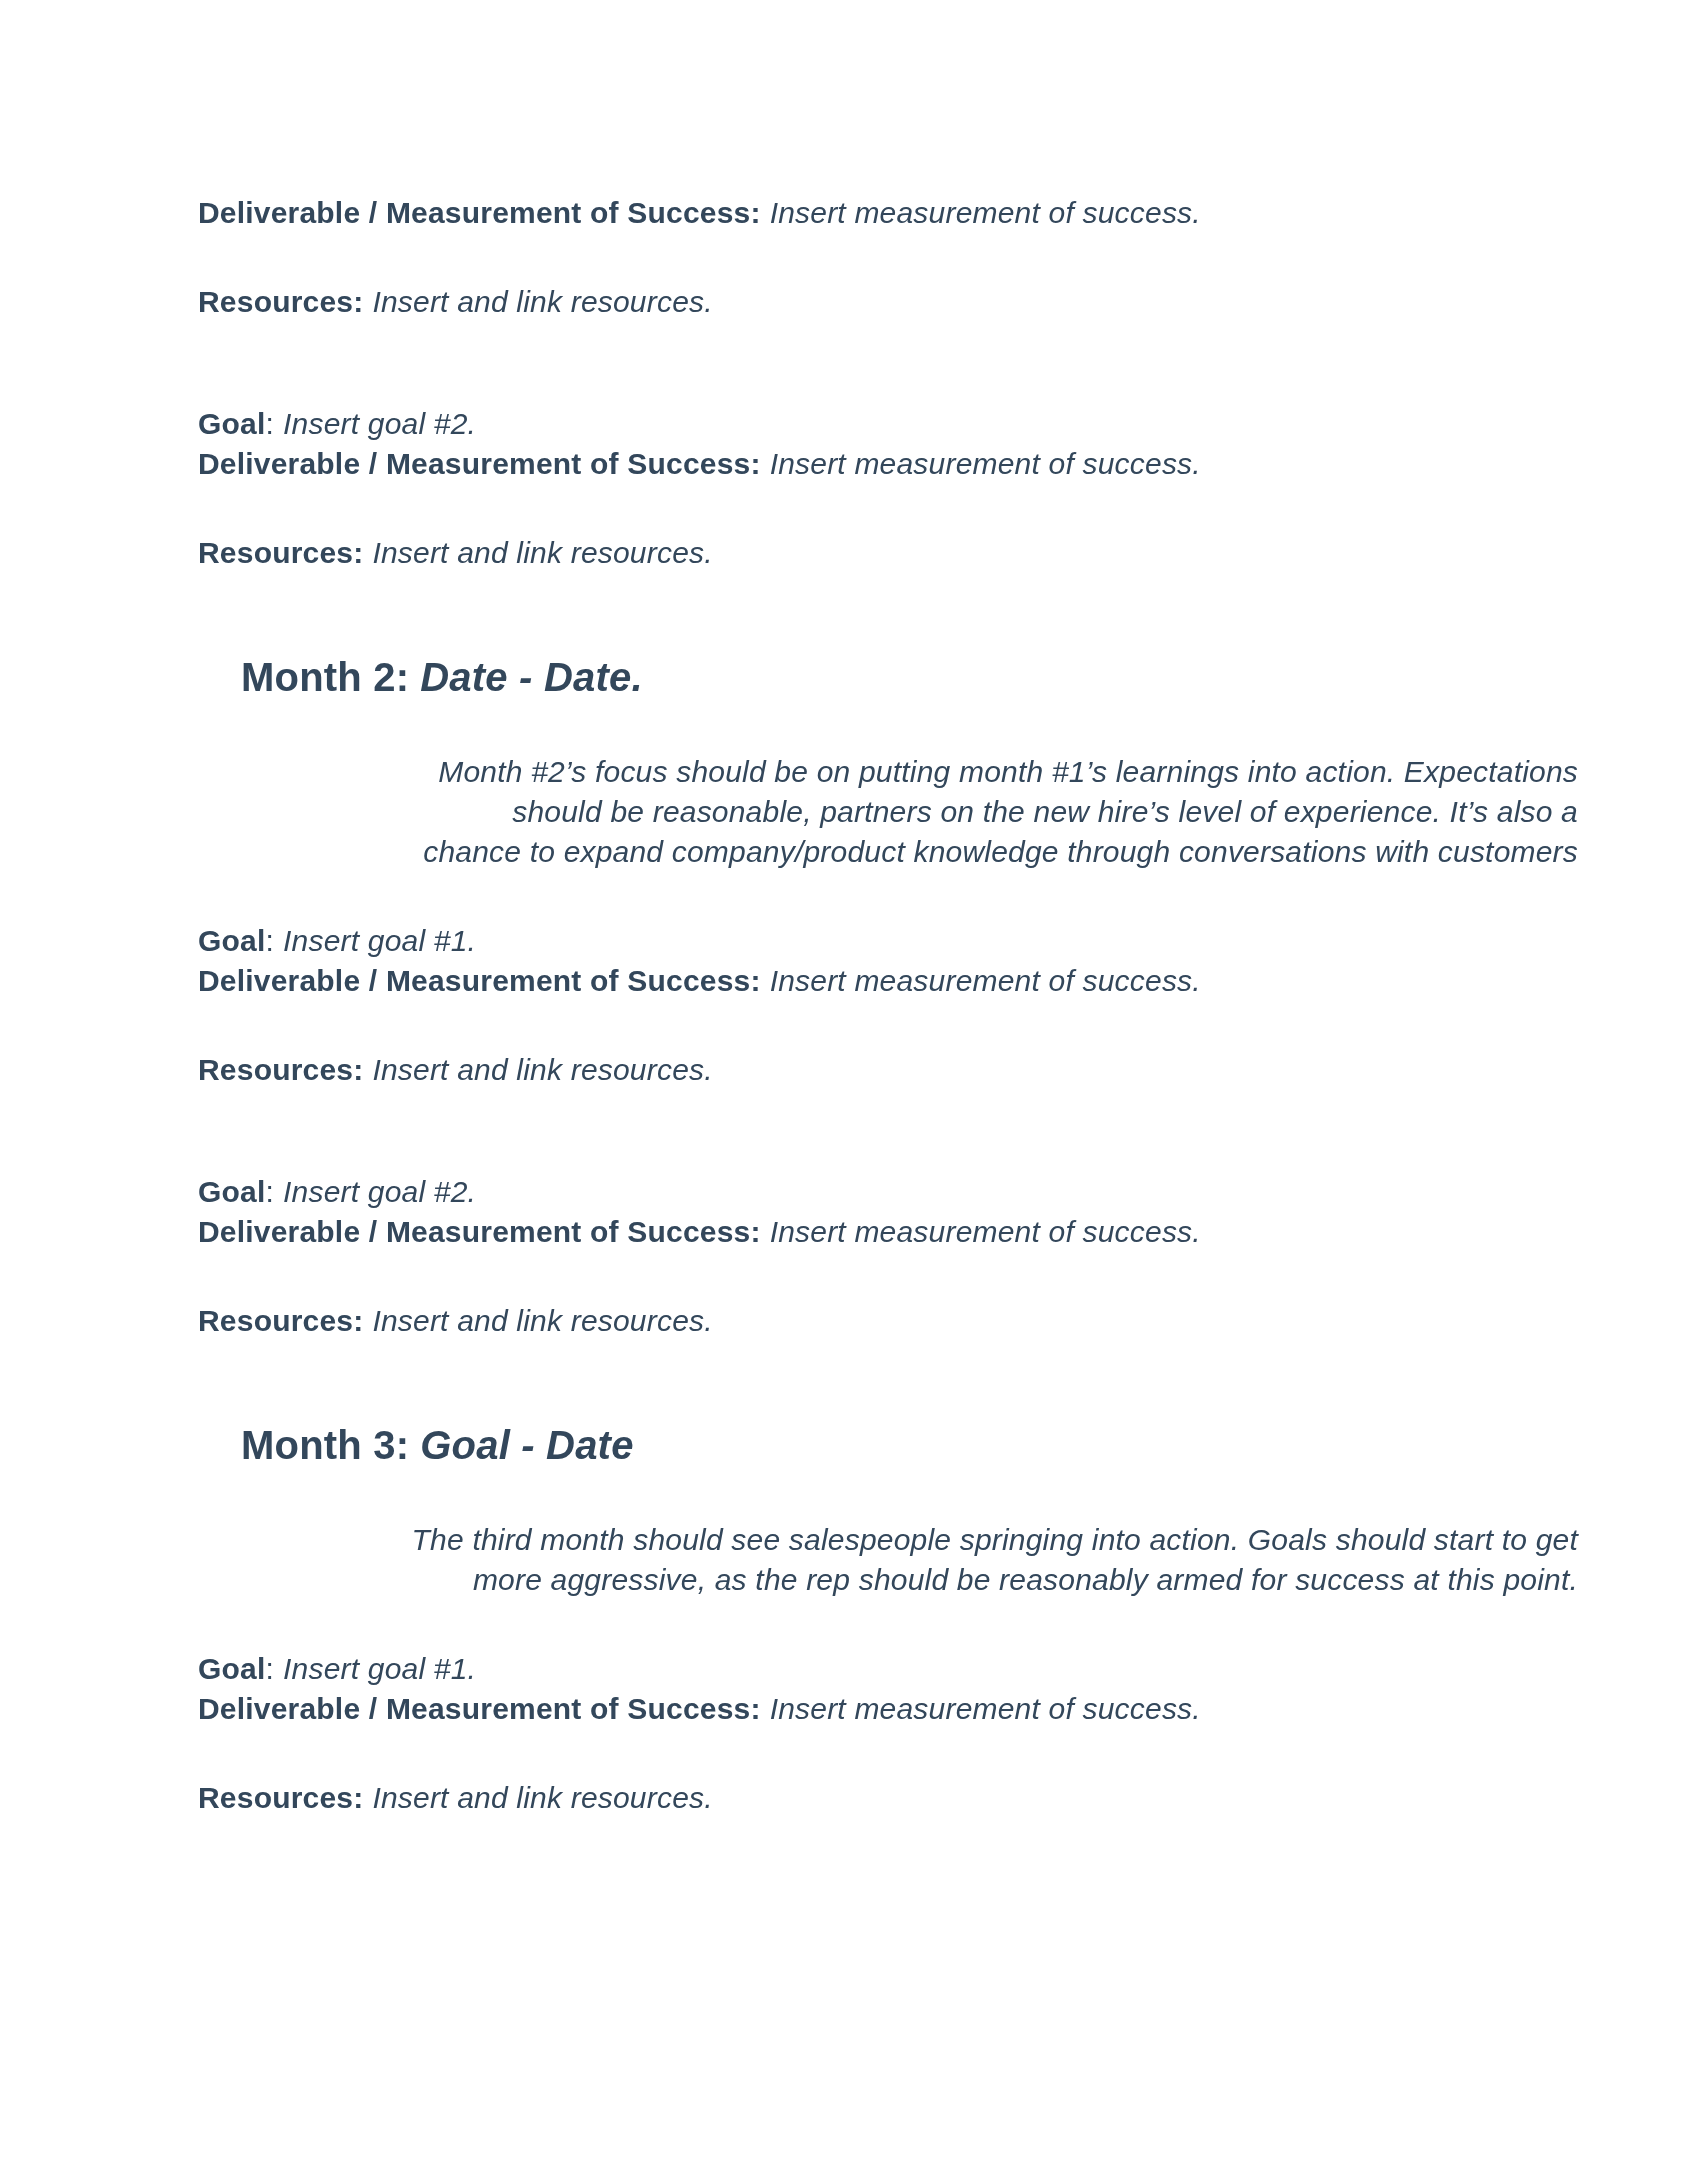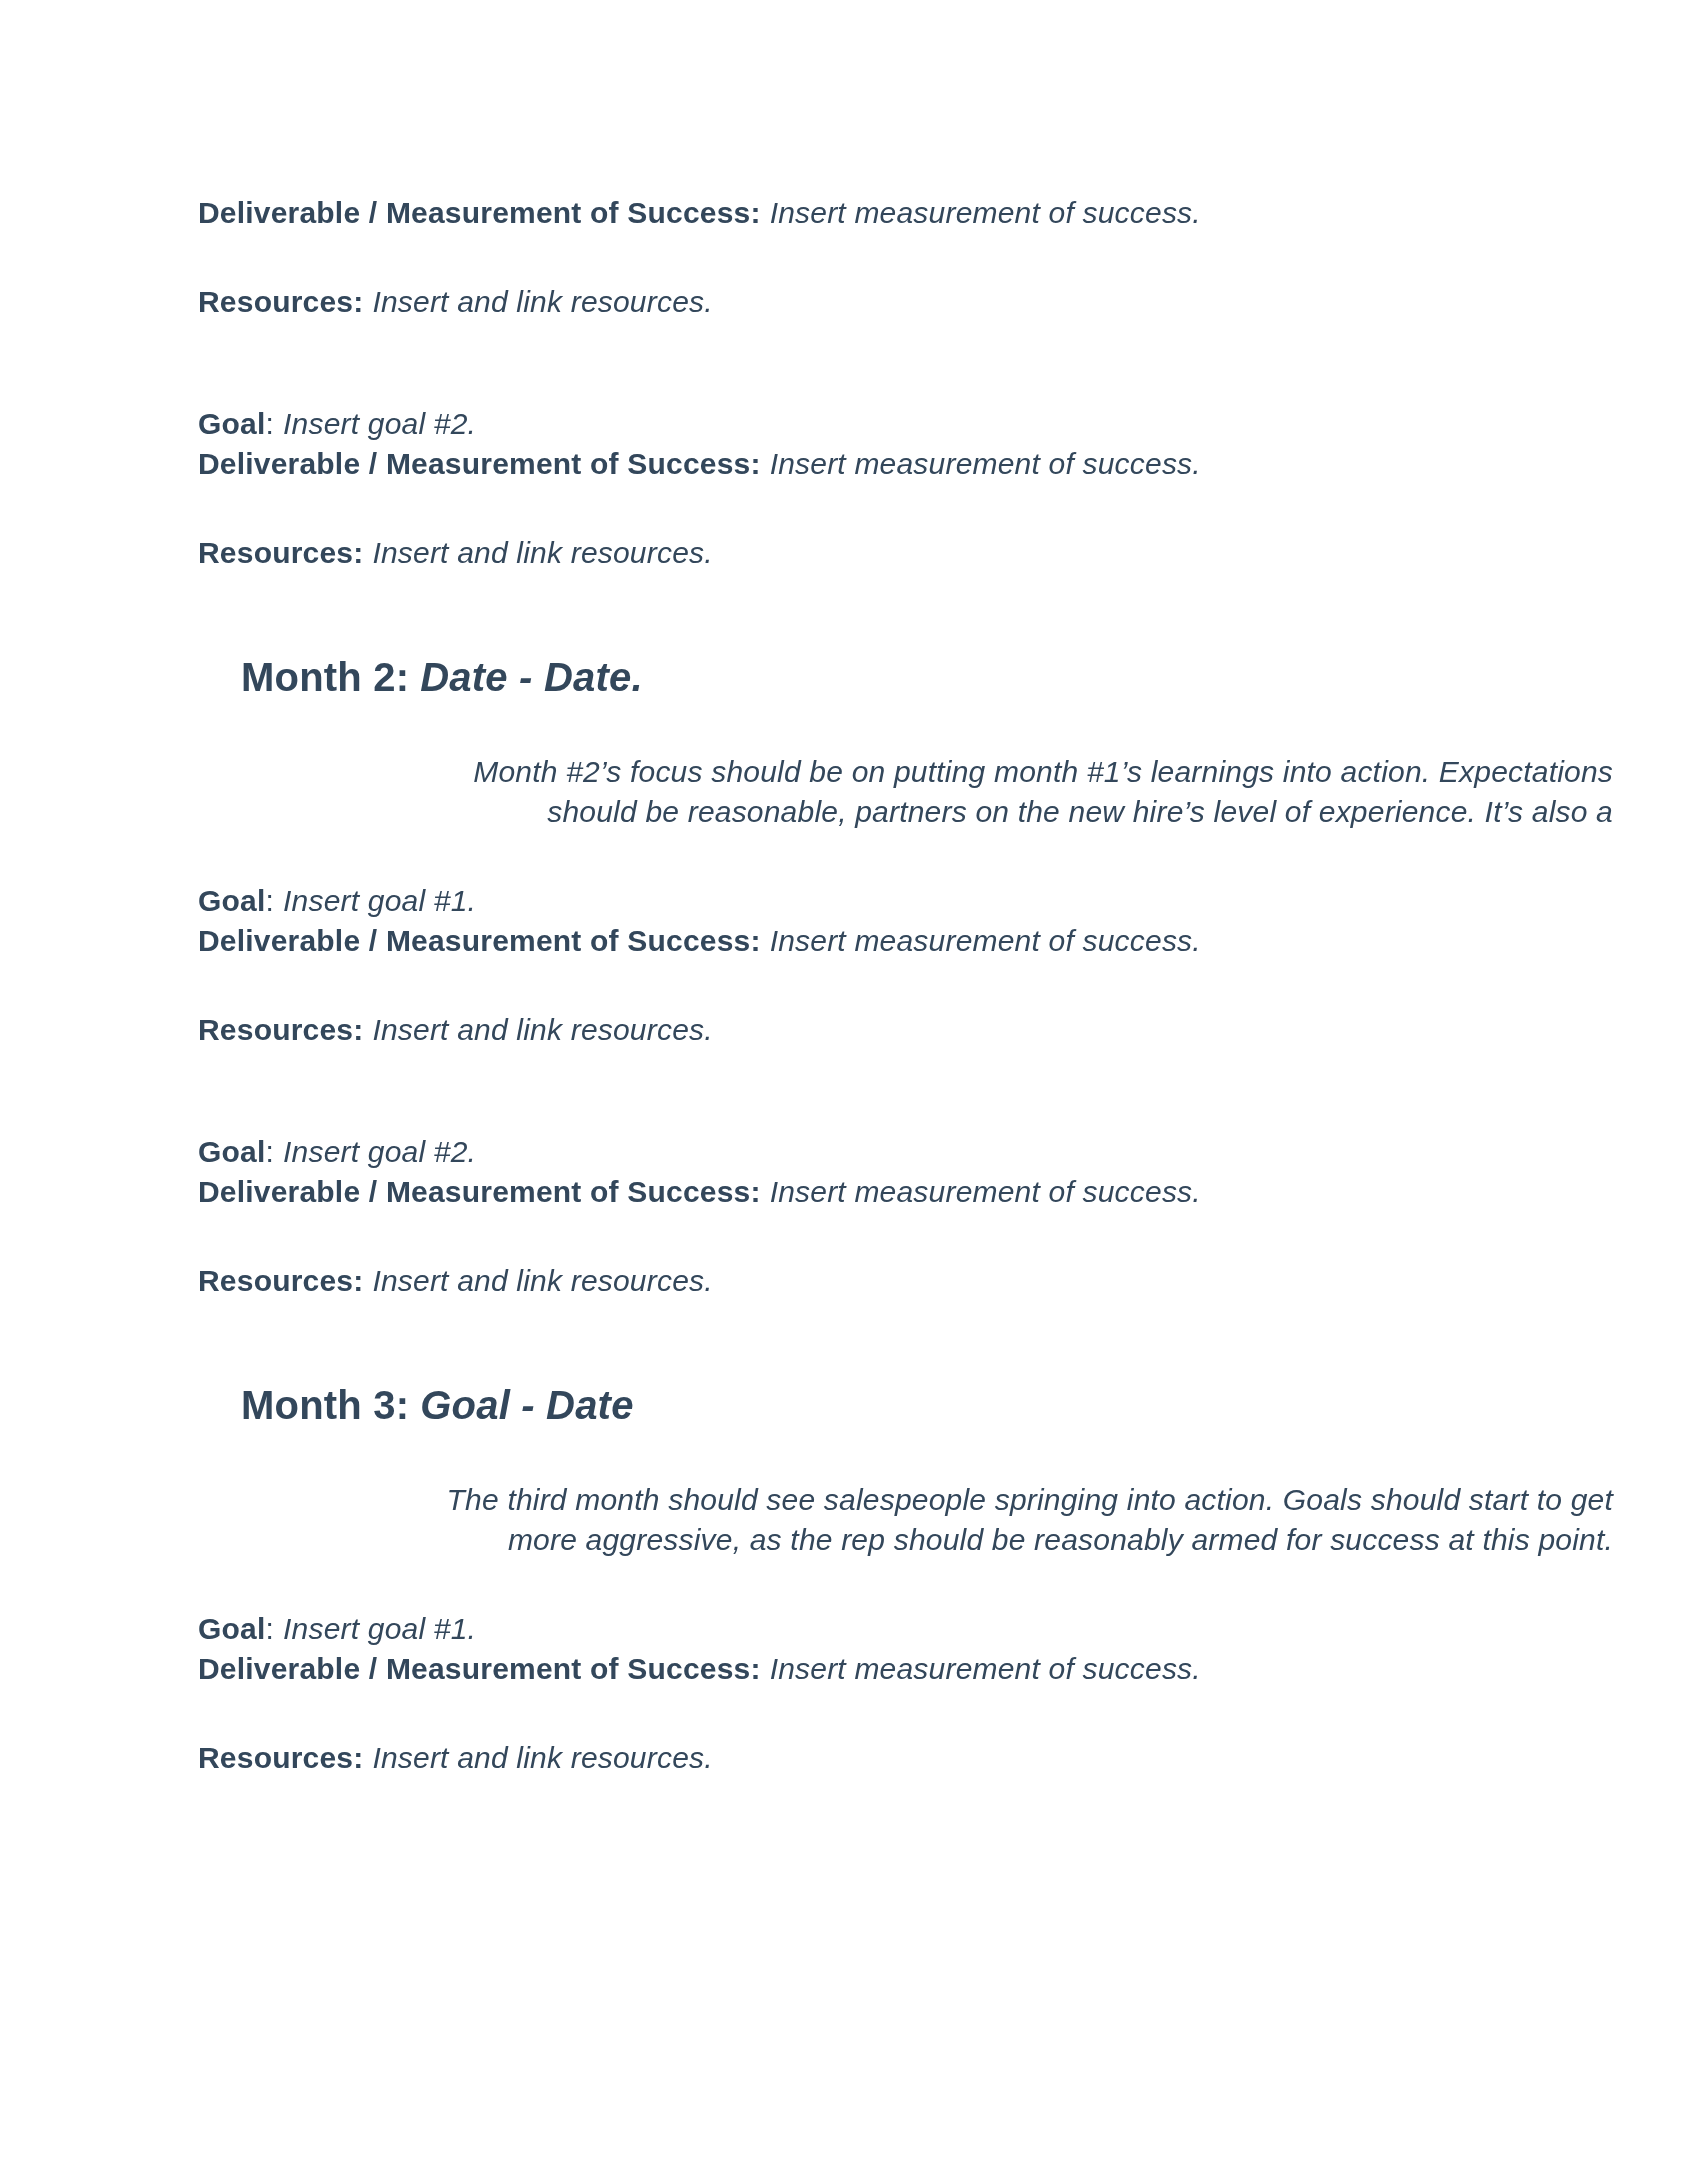--- a/index.html
+++ b/index.html
@@ -6,21 +6,21 @@
   html, body {
     width: 1683px;
     height: 2178px;
     background: #ffffff;
     font-family: "Liberation Sans", sans-serif;
   }
   .page {
     position: relative;
     width: 1683px;
     height: 1838px;
-    padding: 193px 70px 0 198px;
+    padding: 193px 105px 0 198px;
     color: #33475b;
     overflow: hidden;
   }
   .line {
     font-size: 30px;
     line-height: 40px;
     letter-spacing: 0.2px;
     white-space: nowrap;
   }
   .line .lbl { font-weight: bold; }
@@ -61,20 +61,21 @@
   <p class="line gap-big"><span class="lbl">Goal</span><span class="colon">:</span><span class="val">Insert goal #2.</span></p>
   <p class="line"><span class="lbl">Deliverable / Measurement of Success:</span><span class="val">Insert measurement of success.</span></p>
 
   <p class="line gap-small"><span class="lbl">Resources:</span><span class="val">Insert and link resources.</span></p>
 
   <h2 class="month-heading"><span class="h-label">Month 2:</span><span class="h-dates">Date - Date.</span></h2>
 
   <div class="para after-heading">
     <div>Month #2’s focus should be on putting month #1’s learnings into action. Expectations</div>
     <div>should be reasonable, partners on the new hire’s level of experience. It’s also a</div>
+    <div>chance to expand company/product knowledge through conversations with customers</div>
   </div>
 
   <p class="line gap-small"><span class="lbl">Goal</span><span class="colon">:</span><span class="val">Insert goal #1.</span></p>
   <p class="line"><span class="lbl">Deliverable / Measurement of Success:</span><span class="val">Insert measurement of success.</span></p>
 
   <p class="line gap-small"><span class="lbl">Resources:</span><span class="val">Insert and link resources.</span></p>
 
   <p class="line gap-big"><span class="lbl">Goal</span><span class="colon">:</span><span class="val">Insert goal #2.</span></p>
   <p class="line"><span class="lbl">Deliverable / Measurement of Success:</span><span class="val">Insert measurement of success.</span></p>
 

